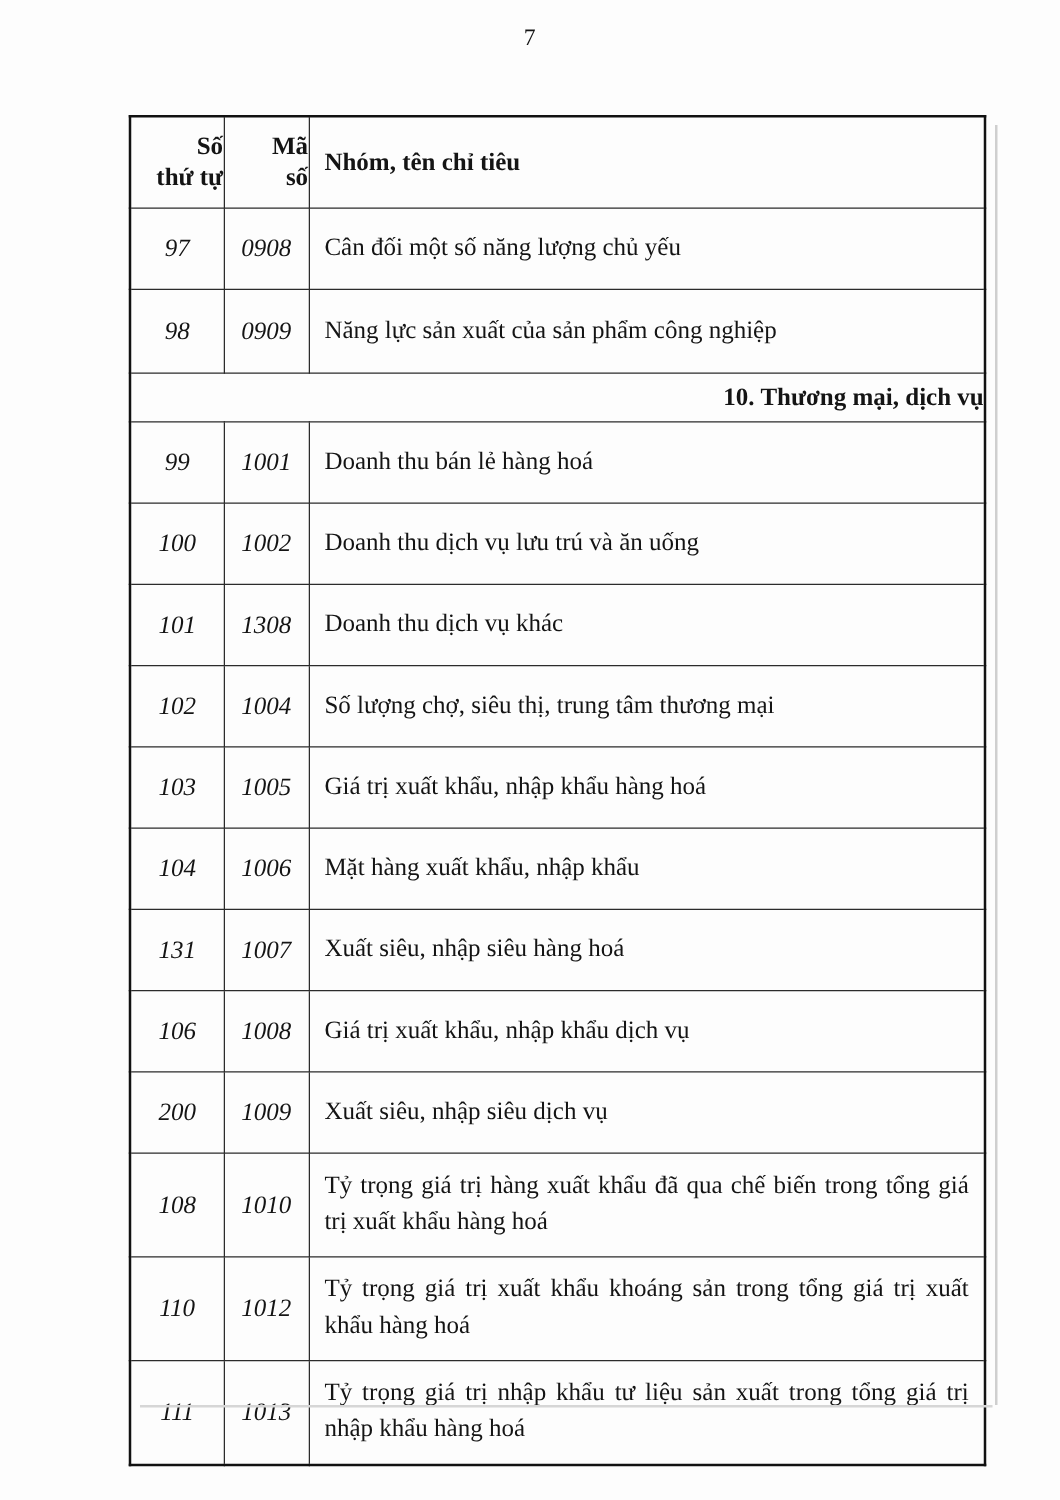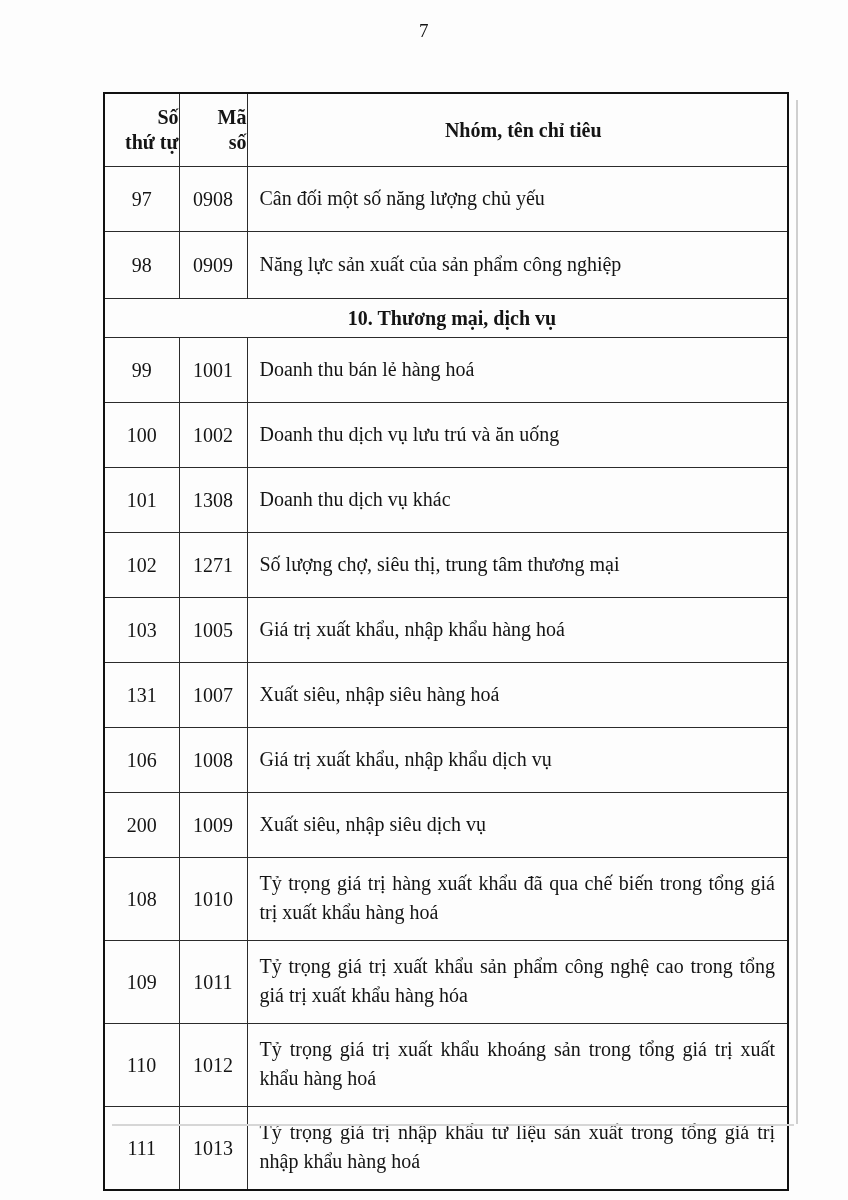--- a/index.html
+++ b/index.html
@@ -45,42 +45,43 @@
   }
   .indicator-table {
     border: 2px solid #111;
   }
   .indicator-table thead th {
     font-weight: bold;
     height: 72px;
   }
   th.h-center { text-align: right; line-height: 1.25; margin-top: 18px; }
   th.h-name {
-    text-align: center;
+    text-align: left;
     padding-left: 12px;
     margin-top: 24px;
   }
   td.cell-num, td.cell-code {
     text-align: center;
     height: 54px;
+    font-style: italic;
   }
   td.cell-name {
     text-align: justify;
     text-align-last: left;
     padding: 4px 12px 6px 12px;
     line-height: 1.45;
   }
   tr.row-single td { height: 54px; }
   tr.row-97 td { height: 54px; }
   tr.row-98 td { height: 56px; }
   tr.row-double td { height: 72px; }
   tr.section-row td {
     height: 38px;
     font-weight: bold;
-    text-align: center;
+    text-align: right;
     padding-left: 12px;
   }
   
   .scan-shadow-right {
     position: absolute;
     left: 796px;
     top: 100px;
     width: 2px;
     height: 1024px;
     background: #cfcfcf;
@@ -142,27 +143,32 @@
       <td class="cell-code">1002</td>
       <td class="cell-name">Doanh thu dịch vụ lưu trú và ăn uống</td>
     </tr>
     <tr class="row-single">
       <td class="cell-num">101</td>
       <td class="cell-code">1308</td>
       <td class="cell-name">Doanh thu dịch vụ khác</td>
     </tr>
     <tr class="row-single">
       <td class="cell-num">102</td>
-      <td class="cell-code">1271</td>
+      <td class="cell-code">1004</td>
       <td class="cell-name">Số lượng chợ, siêu thị, trung tâm thương mại</td>
     </tr>
     <tr class="row-single">
       <td class="cell-num">103</td>
       <td class="cell-code">1005</td>
       <td class="cell-name">Giá trị xuất khẩu, nhập khẩu hàng hoá</td>
+    </tr>
+    <tr class="row-single">
+      <td class="cell-num">104</td>
+      <td class="cell-code">1006</td>
+      <td class="cell-name">Mặt hàng xuất khẩu, nhập khẩu</td>
     </tr>
     <tr class="row-single">
       <td class="cell-num">131</td>
       <td class="cell-code">1007</td>
       <td class="cell-name">Xuất siêu, nhập siêu hàng hoá</td>
     </tr>
     <tr class="row-single">
       <td class="cell-num">106</td>
       <td class="cell-code">1008</td>
       <td class="cell-name">Giá trị xuất khẩu, nhập khẩu dịch vụ</td>
@@ -171,25 +177,20 @@
       <td class="cell-num">200</td>
       <td class="cell-code">1009</td>
       <td class="cell-name">Xuất siêu, nhập siêu dịch vụ</td>
     </tr>
     <tr class="row-double">
       <td class="cell-num">108</td>
       <td class="cell-code">1010</td>
       <td class="cell-name">Tỷ trọng giá trị hàng xuất khẩu đã qua chế biến trong tổng giá trị xuất khẩu hàng hoá</td>
     </tr>
     <tr class="row-double">
-      <td class="cell-num">109</td>
-      <td class="cell-code">1011</td>
-      <td class="cell-name">Tỷ trọng giá trị xuất khẩu sản phẩm công nghệ cao trong tổng giá trị xuất khẩu hàng hóa</td>
-    </tr>
-    <tr class="row-double">
       <td class="cell-num">110</td>
       <td class="cell-code">1012</td>
       <td class="cell-name">Tỷ trọng giá trị xuất khẩu khoáng sản trong tổng giá trị xuất khẩu hàng hoá</td>
     </tr>
     <tr class="row-double">
       <td class="cell-num">111</td>
       <td class="cell-code">1013</td>
       <td class="cell-name">Tỷ trọng giá trị nhập khẩu tư liệu sản xuất trong tổng giá trị nhập khẩu hàng hoá</td>
     </tr>
   </tbody>

